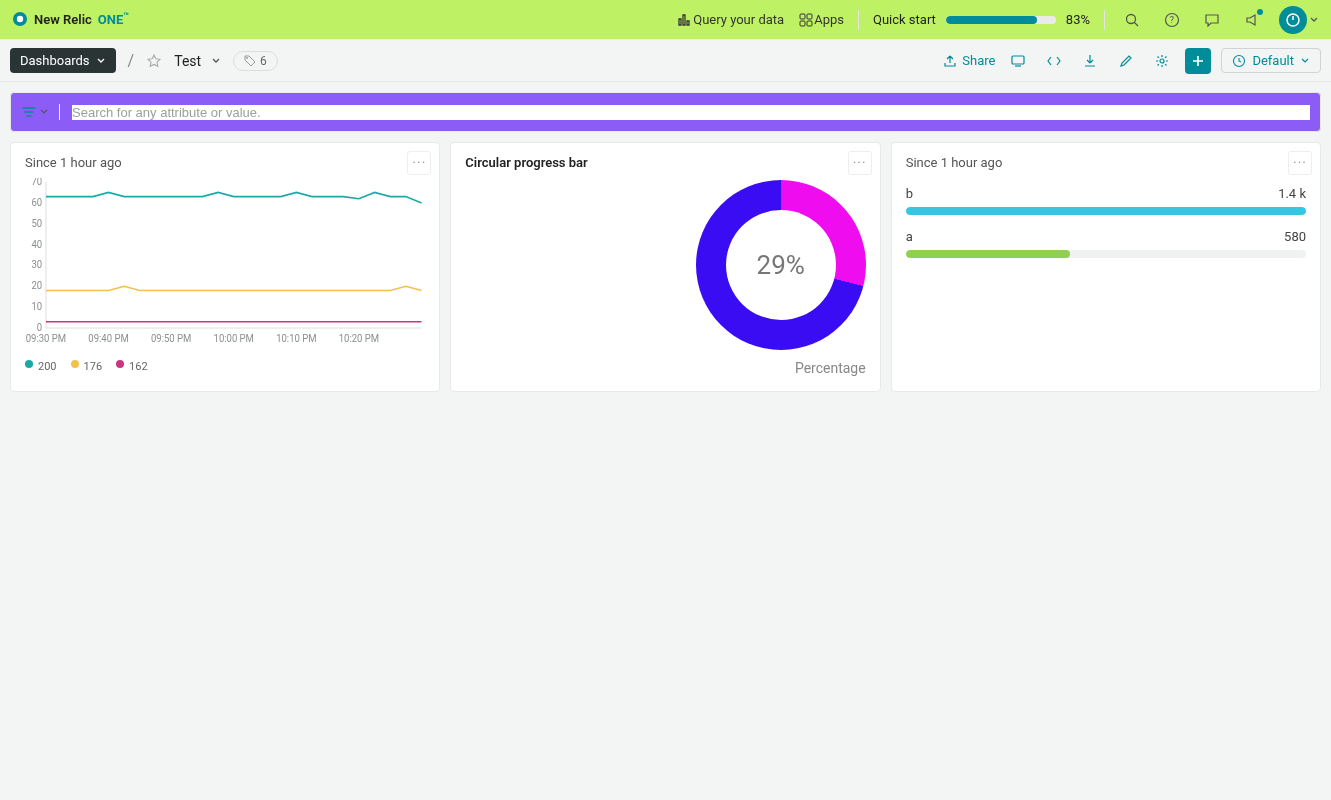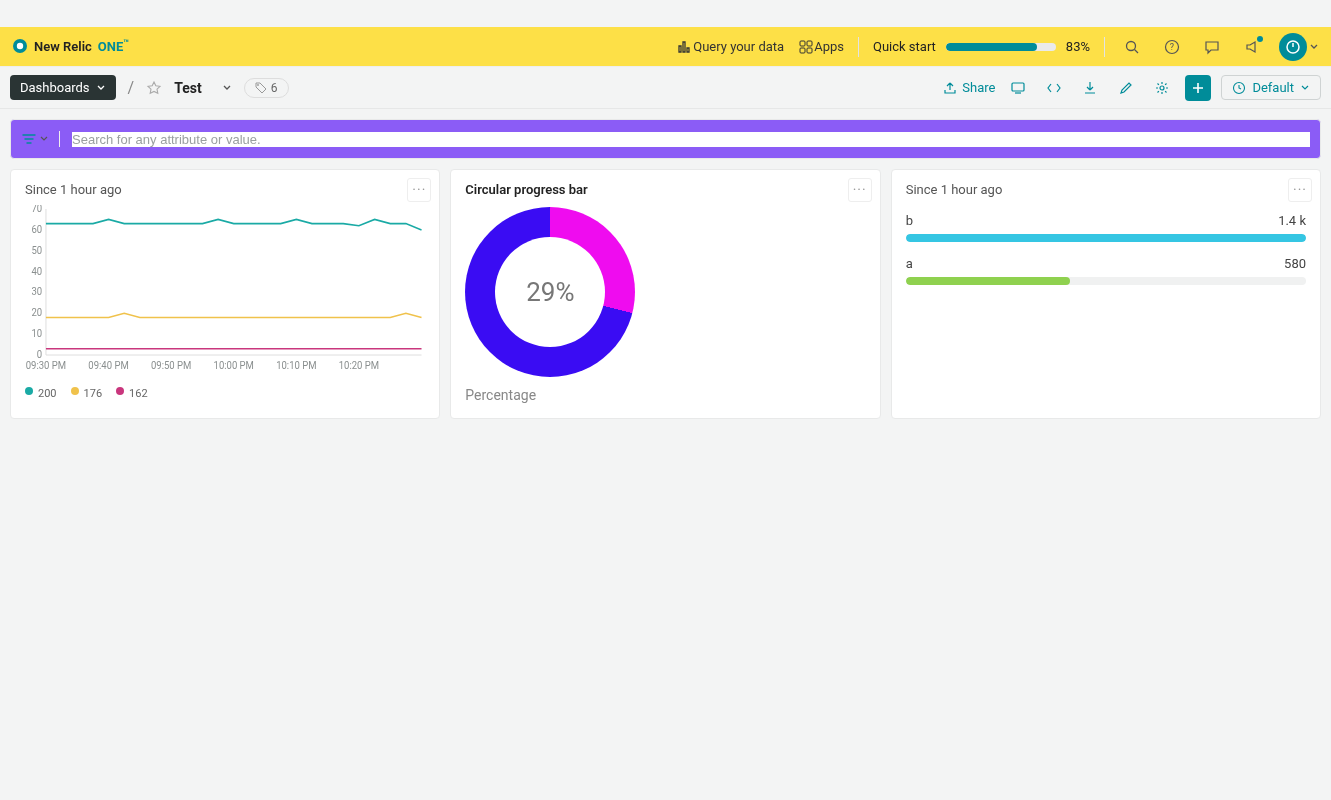--- a/index.html
+++ b/index.html
@@ -1,37 +1,37 @@
 <!DOCTYPE html>
 <html><head>
 <meta charset="utf-8">
 <style>
   * { box-sizing: border-box; margin: 0; padding: 0; }
   body { font-family: -apple-system, BlinkMacSystemFont, "Segoe UI", Roboto, Helvetica, Arial, sans-serif; background: #f3f4f4; color: #222; }
-  .topbar { display:flex; align-items:center; height:40px; background:#fde047; padding:8px 12px; border-bottom:1px solid #eee; gap:14px;margin-top:27px; }
+  .topbar { display:flex; align-items:center; height:40px; background:#bef264; padding:8px 12px; border-bottom:1px solid #eee; gap:14px; }
   .brand { display:flex; align-items:center; gap:6px; font-weight:600; font-size:13px; }
   .brand svg{display:block}
   .brand .one{color:#008c99; font-weight:700;}
   .brand .tm{font-size:9px; vertical-align:super; color:#008c99;}
   .flex-spacer{flex:1}
   .top-link{display:flex; align-items:center; gap:0; font-size:13px; color:#333; cursor:pointer;}
   .divider{width:1px; height:20px; background:#e3e3e3;}
   .quickstart{display:flex; align-items:center; gap:10px; font-size:13px;}
   .qs-bar{width:110px; height:8px; background:#eaeaea; border-radius:4px; position:relative; overflow:hidden;}
   .qs-bar-fill{position:absolute; left:0; top:0; bottom:0; background:#008c99; border-radius:4px;}
   .icon-btn{width:26px; height:26px; display:flex; align-items:center; justify-content:center; color:#555; cursor:pointer; position:relative;}
   .avatar{width:28px;height:28px;border-radius:50%;background:#008c99;display:flex;align-items:center;justify-content:center;color:#fff;}
   .avatar-wrap{display:flex;align-items:center;gap:2px;cursor:pointer;}
   .notif-dot{position:absolute; top:2px; right:2px; width:6px; height:6px; background:#008c99; border-radius:50%;}
 
   .subbar{display:flex;align-items:center;height:42px;background:#f3f4f4; border-bottom:1px solid #e6e7e7; padding:0 10px; gap:12px;}
   .pill-dark{background:#2a3434;color:#fff;font-size:13px;padding:5px 10px;border-radius:4px;display:flex;align-items:center;gap:6px;cursor:pointer;}
   .slash{color:#888;}
   .star-btn{color:#aaa;cursor:pointer;display:flex;}
-  .tabname{display:flex;align-items:center;gap:20px;font-size:14px;font-weight:700;cursor:pointer;}
+  .tabname{display:flex;align-items:center;gap:10px;font-size:14px;font-weight:400;cursor:pointer;}
   .tag-pill{border:1px solid #ddd;border-radius:12px;padding:2px 10px;font-size:12px;color:#666;display:flex;align-items:center;gap:4px;}
   .sub-actions{display:flex;align-items:center;gap:10px;}
   .share{display:flex;align-items:center;gap:5px;color:#008c99;font-size:13px;cursor:pointer;}
   .teal-icon{color:#008c99;cursor:pointer;display:flex;align-items:center;justify-content:center;width:26px;height:26px;}
   .add-btn{width:26px;height:26px;border-radius:4px;background:#008c99;color:#fff;display:flex;align-items:center;justify-content:center;cursor:pointer;}
   .range-pill{border:1px solid #cfd3d3;border-radius:4px;padding:4px 10px;font-size:13px;color:#008c99;display:flex;align-items:center;gap:6px;cursor:pointer;}
 
   .filterbar{margin:10px; background:#8b5cf6;border:1px solid #e8e9e9;border-radius:4px;height:40px;display:flex;align-items:center;padding:0 10px;gap:12px;}
   .filterbar input{border:none;outline:none;font-size:13px;flex:1;color:#333;}
   .filterbar input::placeholder{color:#9aa0a0;}
@@ -46,21 +46,21 @@
   
   .chart-area{margin-top:8px;}
   .ytick{font-size:10px;fill:#8a8f8f;font-family:inherit;}
   .xtick{font-size:10px;fill:#8a8f8f;font-family:inherit;text-anchor:middle;}
   .axis-line{stroke:#ddd;stroke-width:1;}
   .legend{display:flex;gap:14px;margin-top:8px;font-size:11px;color:#666;align-items:center;}
   .legend-item{display:flex;align-items:flex-start;gap:5px;}
   .legend-dot{width:8px;height:8px;border-radius:50%;}
 
   
-  .donut-wrap{display:flex;flex-direction:column;align-items:flex-start;margin-top:10px;}
+  .donut-wrap{display:flex;flex-direction:column;align-items:flex-end;margin-top:10px;}
   .donut{position:relative;width:170px;height:170px;border-radius:50%;display:flex;align-items:center;justify-content:center;}
   .donut::after{content:"";position:absolute;width:110px;height:110px;background:#fff;border-radius:50%;}
   .donut-label{position:relative;z-index:2;font-size:26px;color:#777;}
   .donut-sub{margin-top:10px;color:#888;font-size:14px;}
 
   
   .bar-list{margin-top:16px;display:flex;flex-direction:column;gap:14px;}
   .bar-row{display:flex;flex-direction:column;gap:6px;}
   .bar-labelrow{display:flex;justify-content:space-between;font-size:13px;color:#444;}
   .bar-track{width:100%;height:8px;background:#f0f1f1;border-radius:4px;position:relative;overflow:hidden;}

